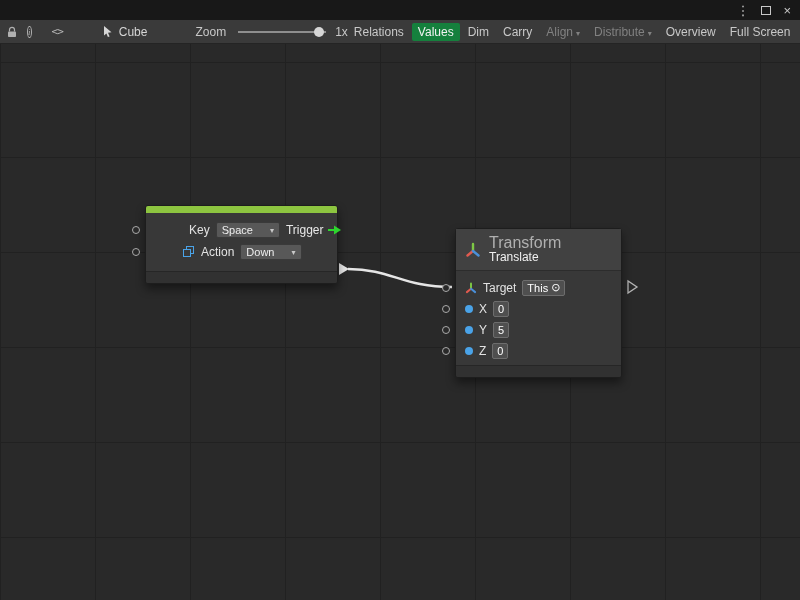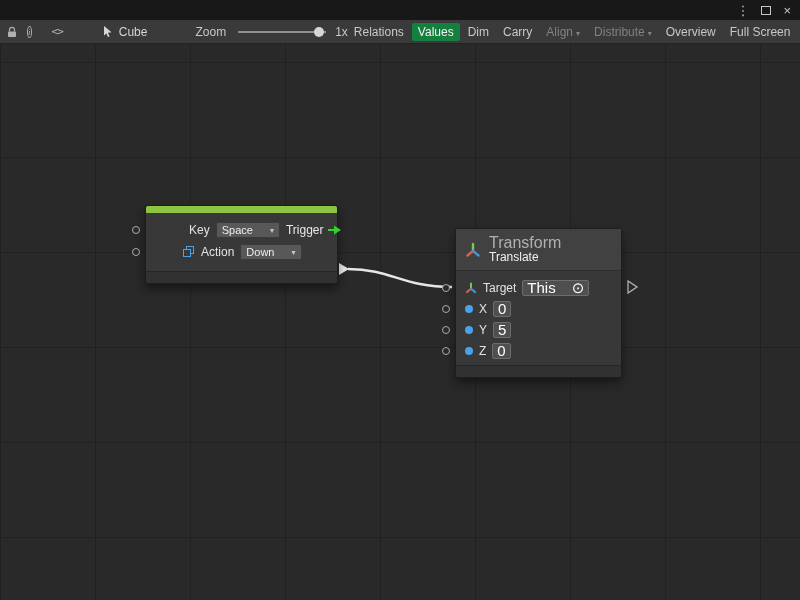--- a/index.html
+++ b/index.html
@@ -89,23 +89,23 @@
     background:#292929;
   }
   .node-footer { height:12px; background:#313131; border-top:1px solid #262626; border-radius:0 0 2px 2px; }
   .dropdown {
     display:inline-flex; align-items:center; gap:17px;
     background:#585858; border:1px solid #3a3a3a; border-radius:2px;
     padding:1px 5px; font-size:11px; color:#eeeeee;
   }
   .dropdown .caret { color:#c9c9c9; margin-left:0; }
   .field {
-    display:inline-flex; align-items:center; gap:16px;
+    display:inline-flex; align-items:center; gap:3px;
     background:#4f4f4f; border:1px solid #6d6d6d; border-radius:2px;
-    padding:0 4px; height:16px; font-size:15px; color:#ffffff; min-width:14px; justify-content:center;
+    padding:0 4px; height:16px; font-size:11px; color:#ffffff; min-width:14px; justify-content:center;
   }
   .value-dot { width:8px; height:8px; border-radius:50%; background:#4aa3e8; flex:0 0 auto; }
   .label-dim { color:#e2e2e2; }
 </style>
 </head>
 <body>
 
 <div class="titlebar">
   <div class="win-controls">
     <span>⋮</span>

